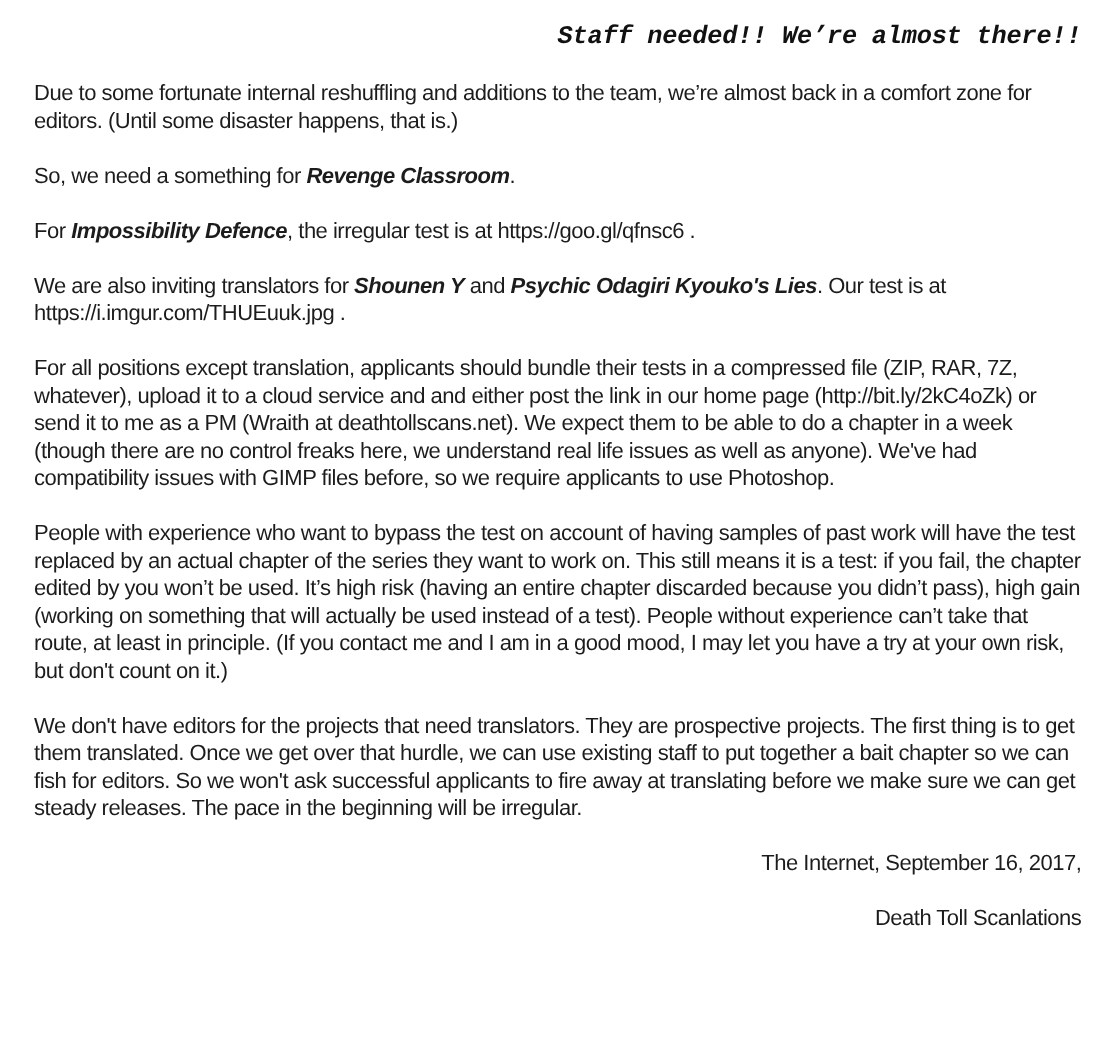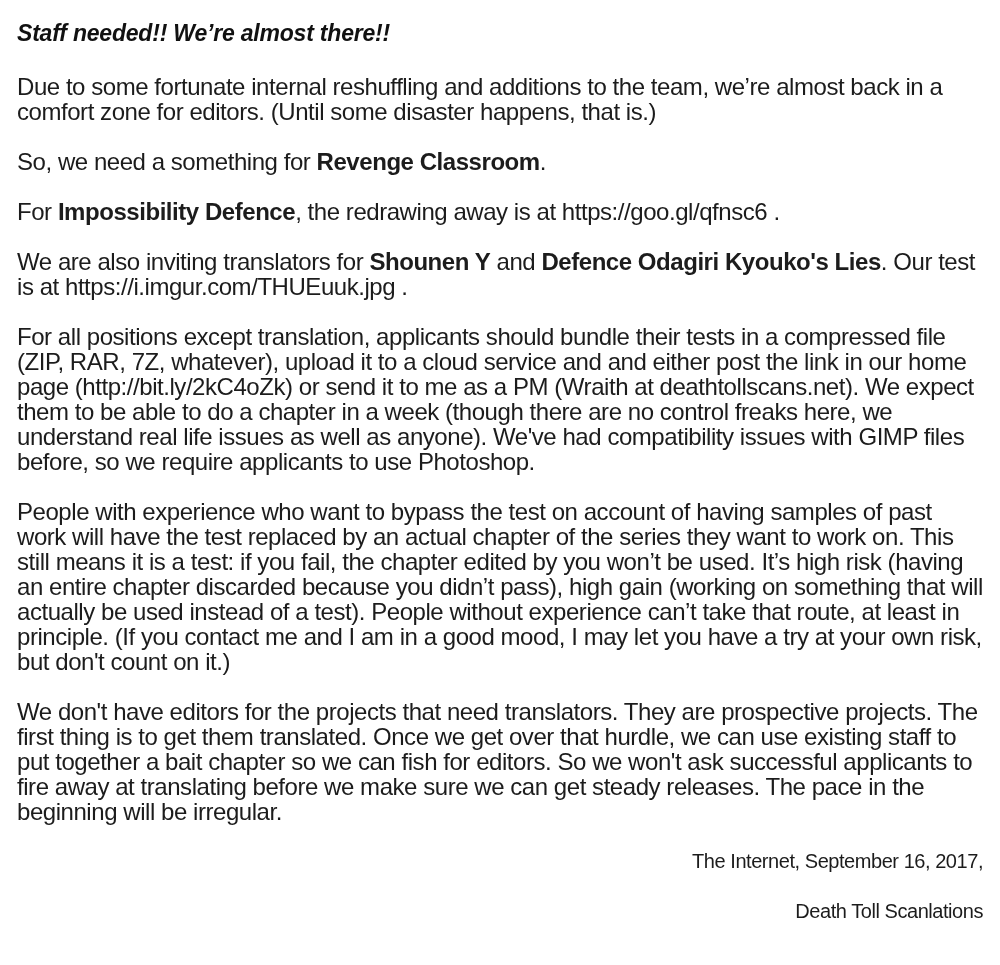--- a/index.html
+++ b/index.html
@@ -14,36 +14,38 @@
     font-family: "Liberation Sans", sans-serif;
     overflow: hidden;
   }
   .doc {
     padding: 10px 17px 0 17px;
   }
   .title {
     font-size: 23px;
     font-weight: 700;
     font-style: italic;
-    text-align: left;
+    text-align: right;
     margin: 10px 0 0 0;
     letter-spacing: -0.2px;
     color: #111111;
+    font-family: Liberation Mono, monospace;
   }
   .bodytext {
     margin-top: 27px;
   }
   .bodytext p {
-    margin: 0 0 25px 0;
-    font-size: 24px;
+    margin: 0 0 25px 14px;
+    font-size: 20px;
     line-height: 25px;
     letter-spacing: -0.45px;
   }
   .series {
     font-weight: 700;
+    font-style: italic;
     text-align: center;
   }
   .closing {
     font-size: 20px;
     line-height: 25px;
     letter-spacing: -0.45px;
     text-align: right;
   }
   .closing p {
     margin: 0;
@@ -54,22 +56,22 @@
 </style>
 </head>
 <body>
 
 <main class="doc">
   <h1 class="title">Staff needed!! We’re almost there!!</h1>
 
   <div class="bodytext" id="body-paragraphs">
       <p><span>Due to some fortunate internal reshuffling and additions to the team, we’re almost back in a comfort zone for editors. (Until some disaster happens, that is.)</span></p>
       <p><span>So, we need a something for </span><strong class="series">Revenge Classroom</strong><span>.</span></p>
-      <p><span>For </span><strong class="series">Impossibility Defence</strong><span>, the redrawing away is at https://goo.gl/qfnsc6 .</span></p>
-      <p><span>We are also inviting translators for </span><strong class="series">Shounen Y</strong><span> and </span><strong class="series">Defence Odagiri Kyouko's Lies</strong><span>. Our test is at https://i.imgur.com/THUEuuk.jpg .</span></p>
+      <p><span>For </span><strong class="series">Impossibility Defence</strong><span>, the irregular test is at https://goo.gl/qfnsc6 .</span></p>
+      <p><span>We are also inviting translators for </span><strong class="series">Shounen Y</strong><span> and </span><strong class="series">Psychic Odagiri Kyouko's Lies</strong><span>. Our test is at https://i.imgur.com/THUEuuk.jpg .</span></p>
       <p><span>For all positions except translation, applicants should bundle their tests in a compressed file (ZIP, RAR, 7Z, whatever), upload it to a cloud service and and either post the link in our home page (http://bit.ly/2kC4oZk) or send it to me as a PM (Wraith at deathtollscans.net). We expect them to be able to do a chapter in a week (though there are no control freaks here, we understand real life issues as well as anyone). We've had compatibility issues with GIMP files before, so we require applicants to use Photoshop.</span></p>
       <p><span>People with experience who want to bypass the test on account of having samples of past work will have the test replaced by an actual chapter of the series they want to work on. This still means it is a test: if you fail, the chapter edited by you won’t be used. It’s high risk (having an entire chapter discarded because you didn’t pass), high gain (working on something that will actually be used instead of a test). People without experience can’t take that route, at least in principle. (If you contact me and I am in a good mood, I may let you have a try at your own risk, but don't count on it.)</span></p>
       <p><span>We don't have editors for the projects that need translators. They are prospective projects. The first thing is to get them translated. Once we get over that hurdle, we can use existing staff to put together a bait chapter so we can fish for editors. So we won't ask successful applicants to fire away at translating before we make sure we can get steady releases. The pace in the beginning will be irregular.</span></p>
     </div>
 
   <div class="closing">
     <p class="dateline">The Internet, September 16, 2017,</p>
     <p>Death Toll Scanlations</p>
   </div>
 </main>

